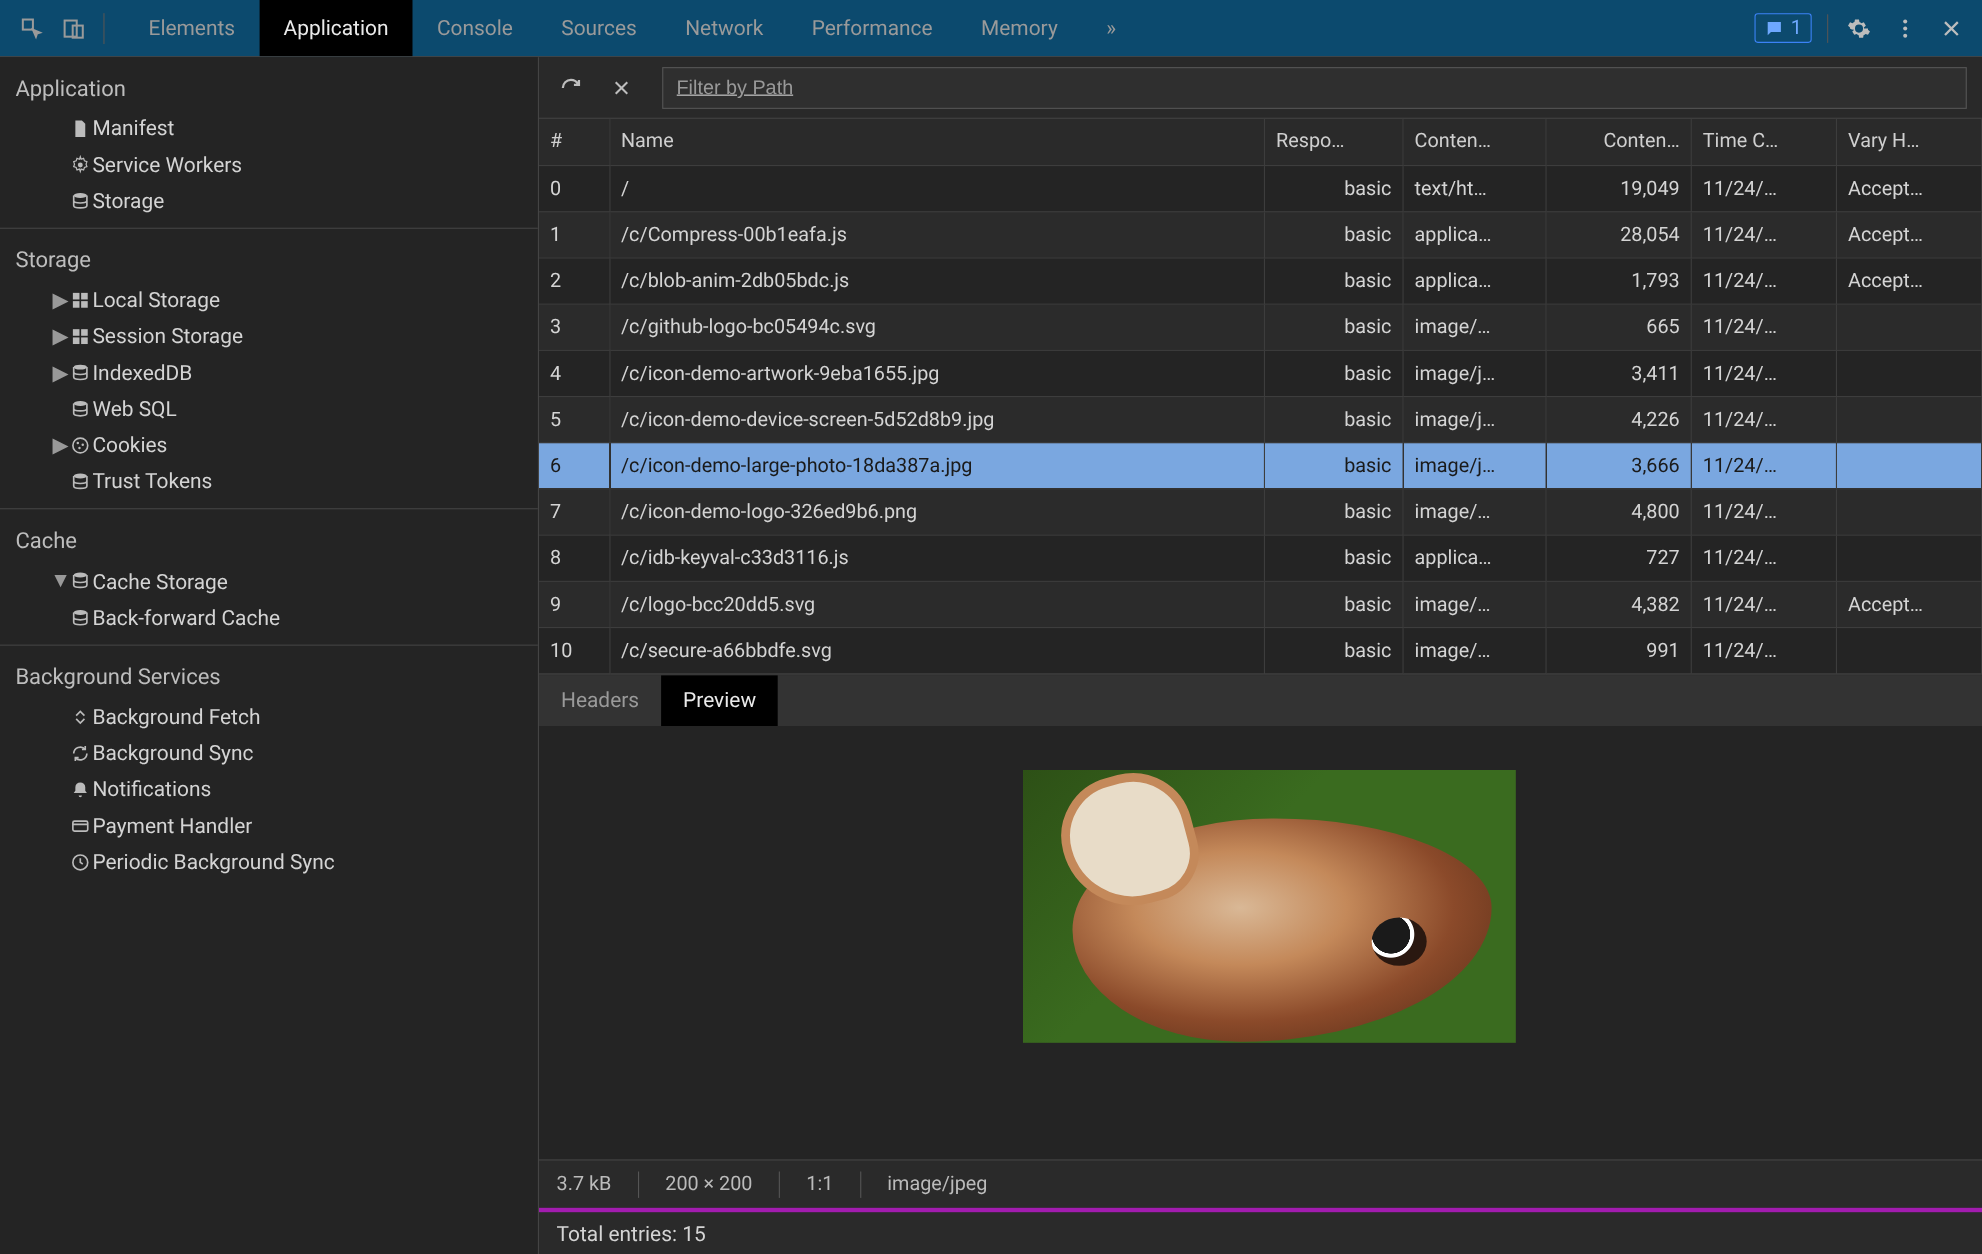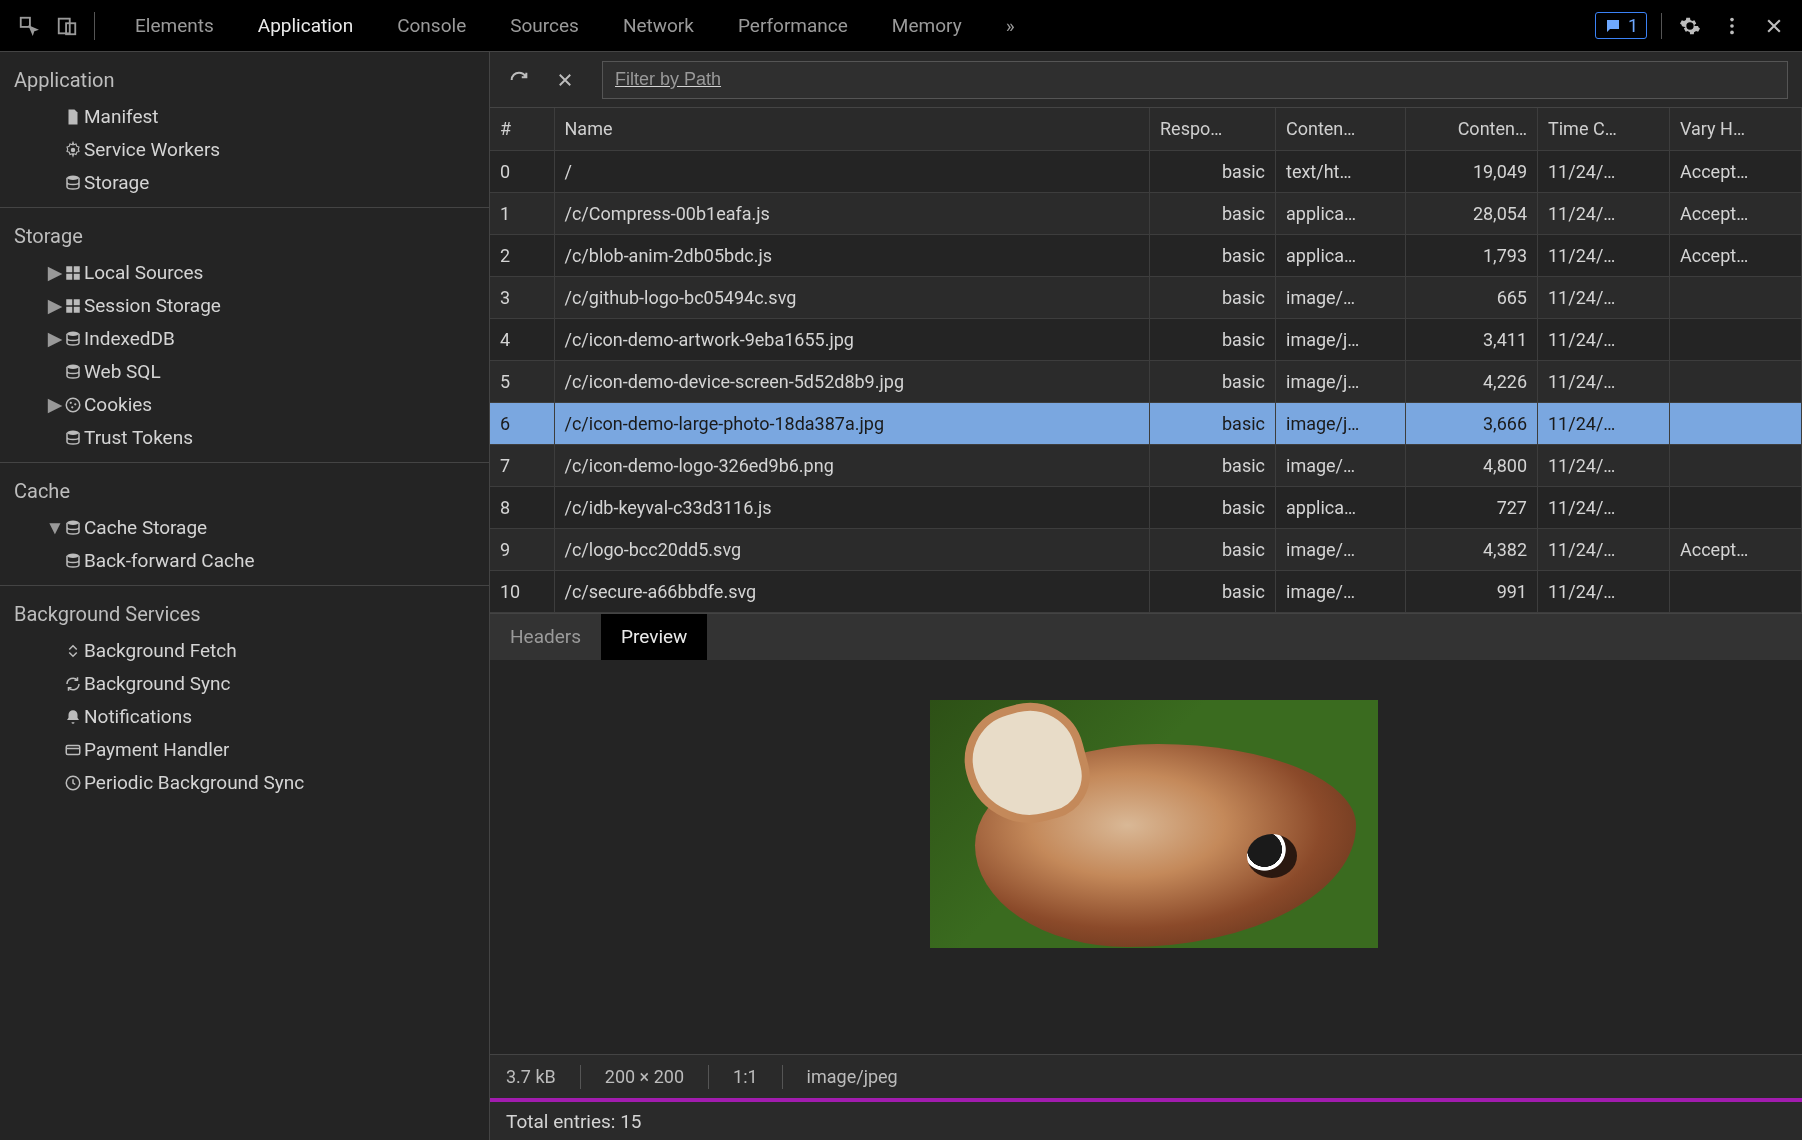--- a/index.html
+++ b/index.html
@@ -11,21 +11,21 @@
   width: 1802px;
   height: 1140px;
   overflow: hidden;
   display: flex;
   flex-direction: column;
 }
 .topbar {
   display: flex;
   align-items: center;
   height: 52px;
-  background: #000000;
+  background: #0c4a6e;
   border-bottom: 1px solid #444;
 }
 .topbar-left {
   display: flex;
   align-items: center;
   padding: 0 10px;
 }
 .tb-icon {
   width: 34px;
   height: 34px;
@@ -384,21 +384,21 @@
     <div class="tree-item indent1">
       <span class="caret">▶</span>
       <span class="ticon">
           <svg width="18" height="18" viewBox="0 0 24 24" fill="currentColor">
             <rect x="3" y="3" width="8" height="8"></rect>
             <rect x="13" y="3" width="8" height="8"></rect>
             <rect x="3" y="13" width="8" height="8"></rect>
             <rect x="13" y="13" width="8" height="8"></rect>
           </svg>
         </span>
-      <span class="label">Local Sources</span>
+      <span class="label">Local Storage</span>
     </div>
     <div class="tree-item indent1">
       <span class="caret">▶</span>
       <span class="ticon">
           <svg width="18" height="18" viewBox="0 0 24 24" fill="currentColor">
             <rect x="3" y="3" width="8" height="8"></rect>
             <rect x="13" y="3" width="8" height="8"></rect>
             <rect x="3" y="13" width="8" height="8"></rect>
             <rect x="13" y="13" width="8" height="8"></rect>
           </svg>

